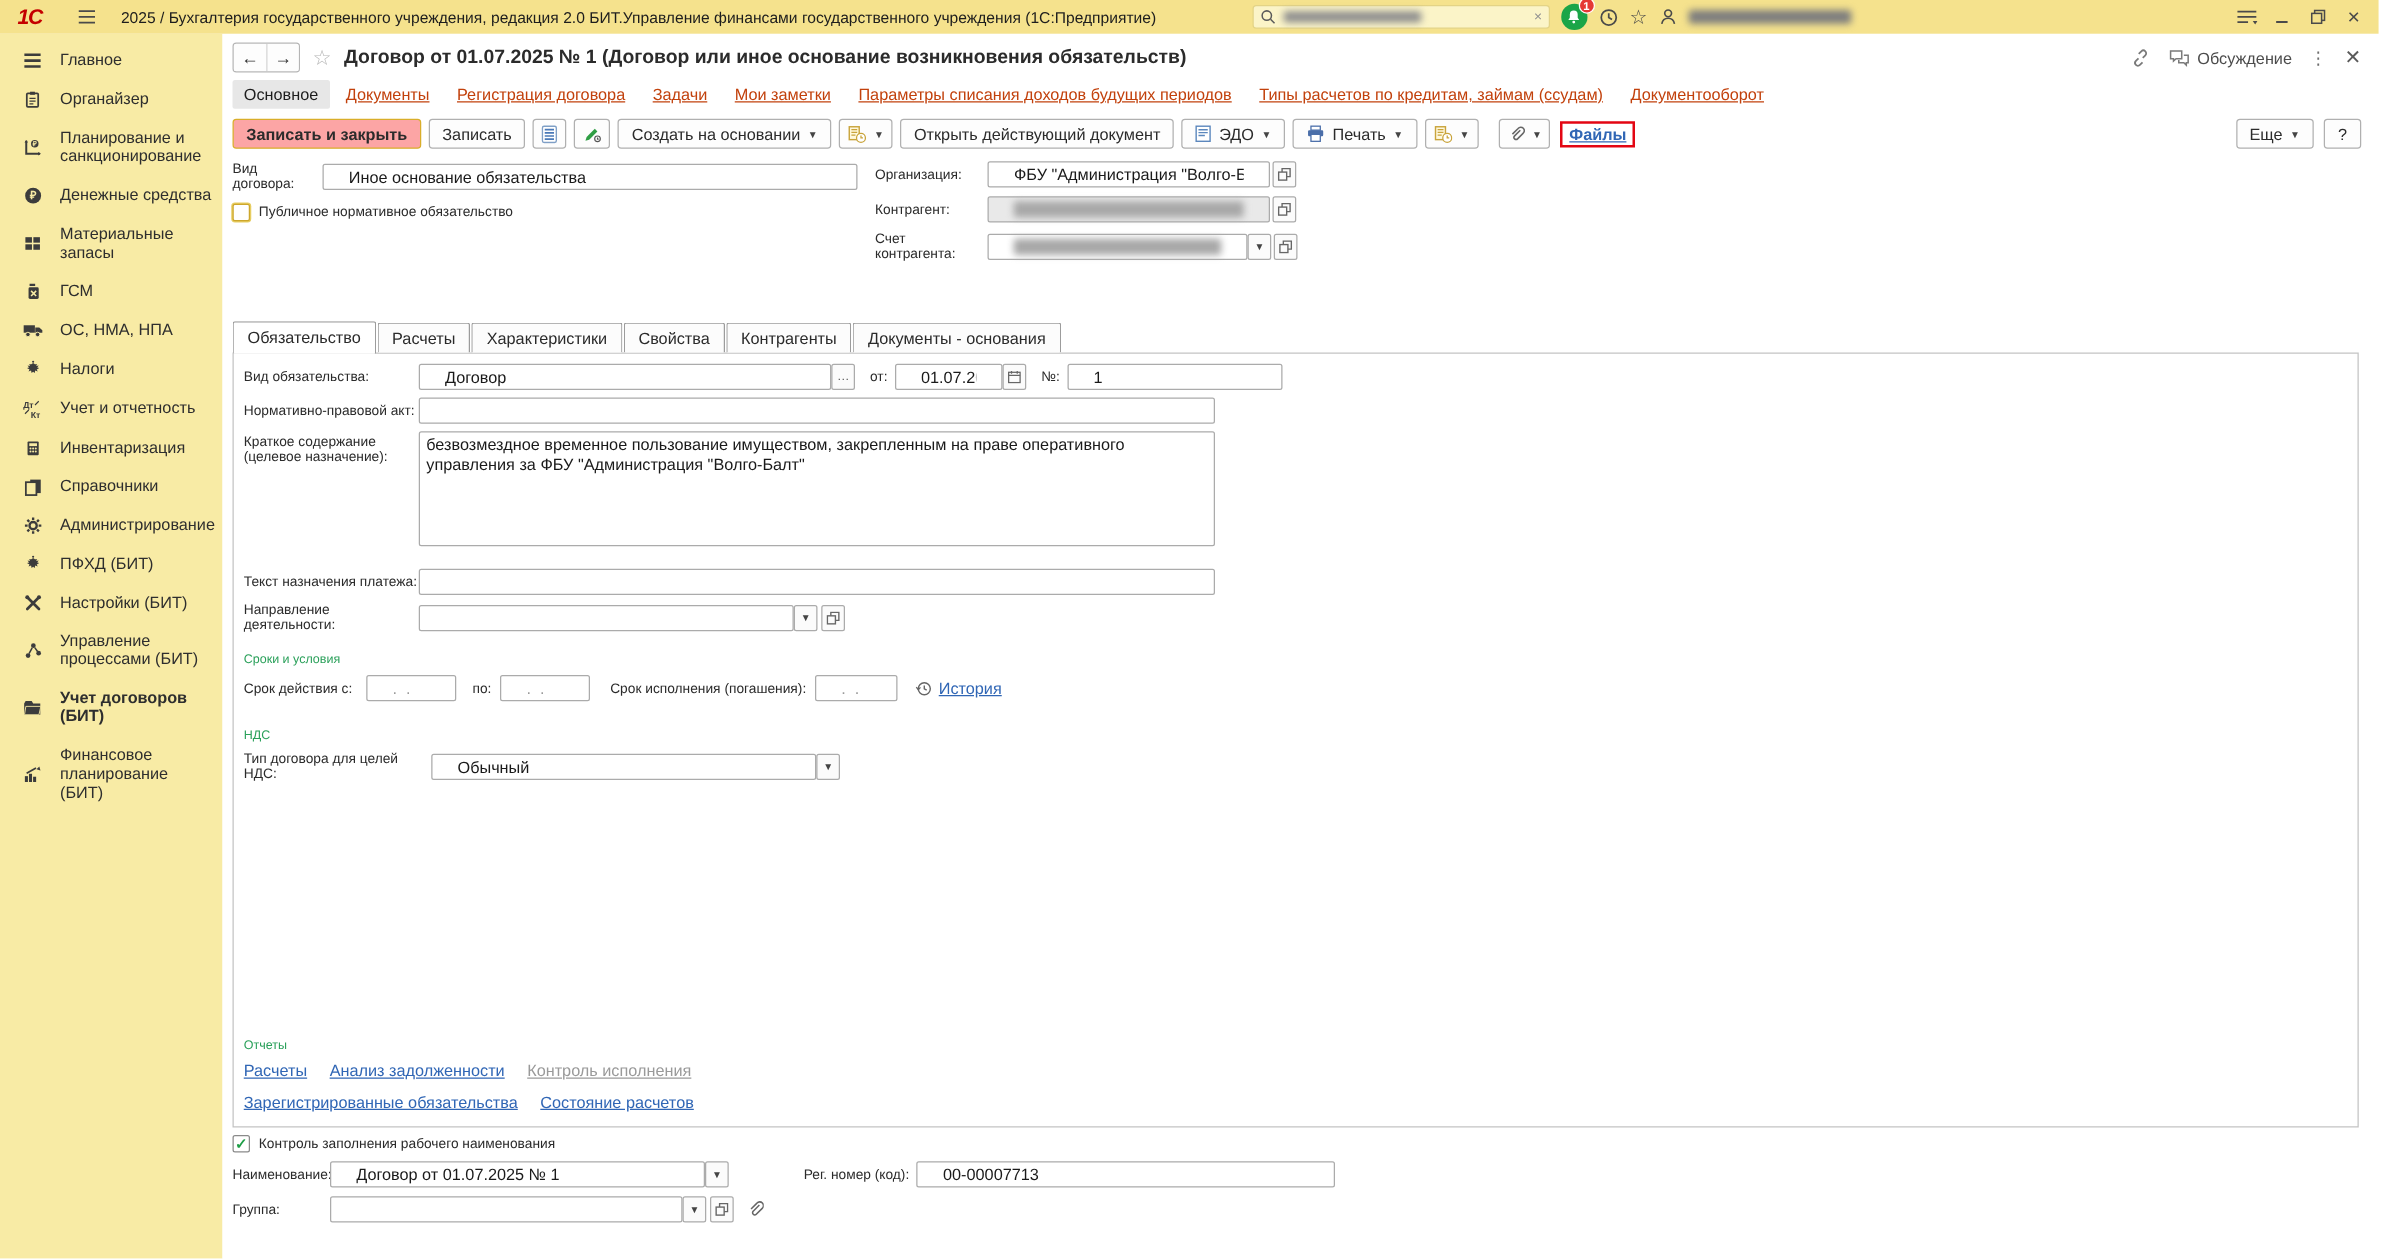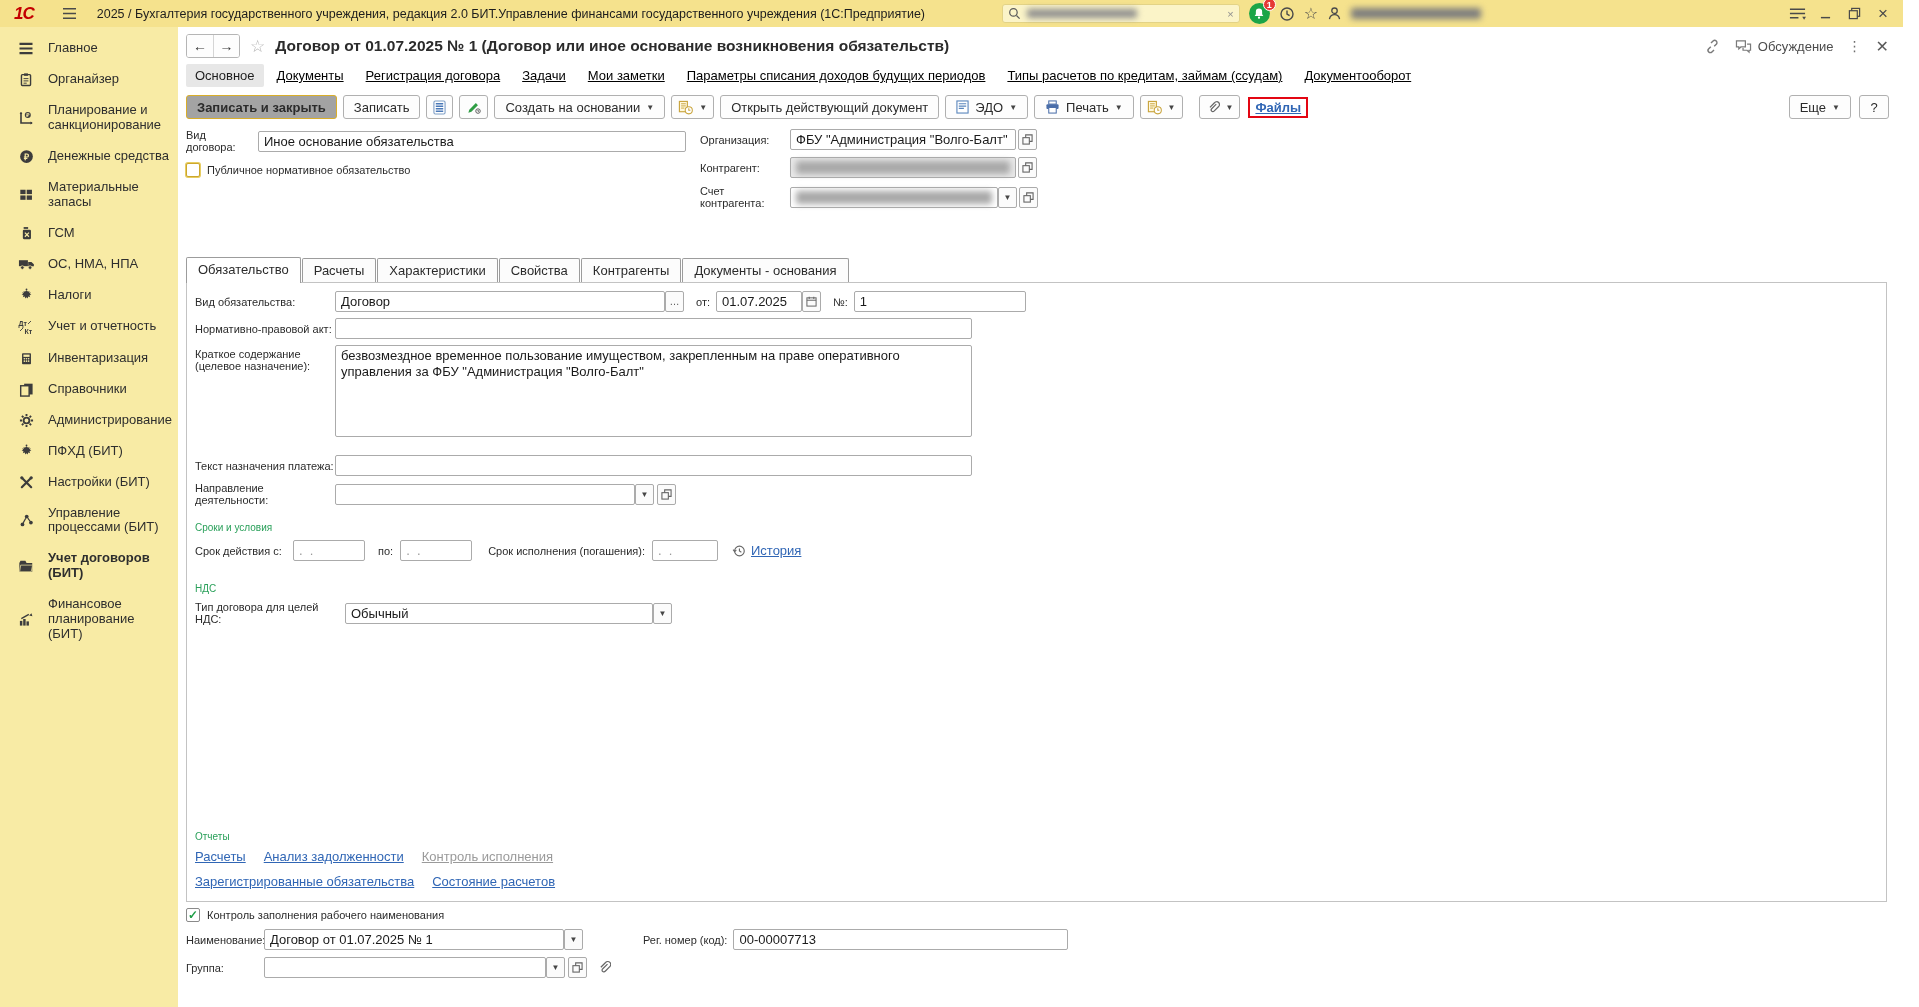--- a/index.html
+++ b/index.html
@@ -41,39 +41,39 @@
   .navbtns .nb + .nb { border-left:1px solid #d5d5d5; }
   .fav { color:#b5b5b5; font-size:17px; margin:0 4px; }
   .doctitle { font-size:15.5px; font-weight:bold; color:#2b2b2b; white-space:nowrap; }
   .dochead-right { margin-left:auto; display:flex; align-items:center; gap:14px; color:#6e6e6e; }
   .disc-label { font-size:13px; color:#4c4c4c; }
   .dots { font-size:14px; color:#6e6e6e; }
   .xclose { font-size:16px; color:#5a5a5a; }
 
   
   .navrow { display:flex; align-items:center; gap:4px; padding:2px 8px 6px 8px; }
-  .navlink { color:#000000; text-decoration:underline; padding:4px 9px; white-space:nowrap; }
+  .navlink { color:#c2410c; text-decoration:underline; padding:4px 9px; white-space:nowrap; }
   .navlink.active { color:#1d1d1d; text-decoration:none; background:#e7e7e7; border-radius:2px; }
 
   
   .toolbar { display:flex; align-items:center; gap:6px; padding:2px 14px 8px 8px; }
   .btn { height:24px; border:1px solid #b0b0b0; border-radius:3px; background:#fdfdfd; font-size:13px; color:#2b2b2b; padding:0 10px; display:inline-flex; align-items:center; gap:6px; white-space:nowrap; }
   .btn.icon-only { padding:0 6px; }
-  .btn.primary { background:#a3a3a3; border-color:#d9ae2a; font-weight:bold; }
+  .btn.primary { background:#fca5a5; border-color:#d9ae2a; font-weight:bold; }
   .caret { font-size:8px; color:#444; }
   .sep { width:4px; }
   .files-wrap { border:2px solid #e30613; padding:1px 5px; margin-left:2px; }
   .files-link { color:#3066b5; text-decoration:underline; font-weight:bold; }
   .toolbar-right { margin-left:auto; display:flex; gap:8px; }
 
   
   .topform { position:relative; height:130px; padding:2px 0 0 8px; flex:none; }
   .frow { display:flex; align-items:center; margin-bottom:6px; }
   .lbl { font-size:11px; color:#2b2b2b; flex:none; }
-  .inp { height:21px; border:1px solid #ababab; border-radius:2px; font-family:"Liberation Sans",sans-serif; font-size:13px; padding:0 5px; background:#fff; color:#1a1a1a; }
+  .inp { height:21px; border:1px solid #ababab; border-radius:2px; font-family:"Liberation Sans",sans-serif; font-size:13px; padding:0 20px; background:#fff; color:#1a1a1a; }
   .inp.ghost { color:#9a9a9a; }
   .sqbtn { width:19px; height:21px; border:1px solid #ababab; border-radius:2px; background:#fbfbfb; display:inline-flex; align-items:center; justify-content:center; color:#555; flex:none; }
   .cb { width:14px; height:14px; border:1px solid #9a9a9a; border-radius:2px; background:#fff; display:inline-flex; align-items:center; justify-content:center; flex:none; }
   .cb.focus { border-color:#cda72c; box-shadow:0 0 0 1px #e7cd62; }
   .cb.checked { color:#1e9e46; font-weight:bold; font-size:12px; border-color:#8a8a8a; }
   .rightcol { position:absolute; left:522px; top:2px; }
   .rightcol .frow { margin-bottom:7px; }
   .blurfill { height:13px; flex:1; background:#a8a8a8; border-radius:2px; filter:blur(3px); }
   .inp.gray { background:#e9e9e9; display:flex; align-items:center; }
 

